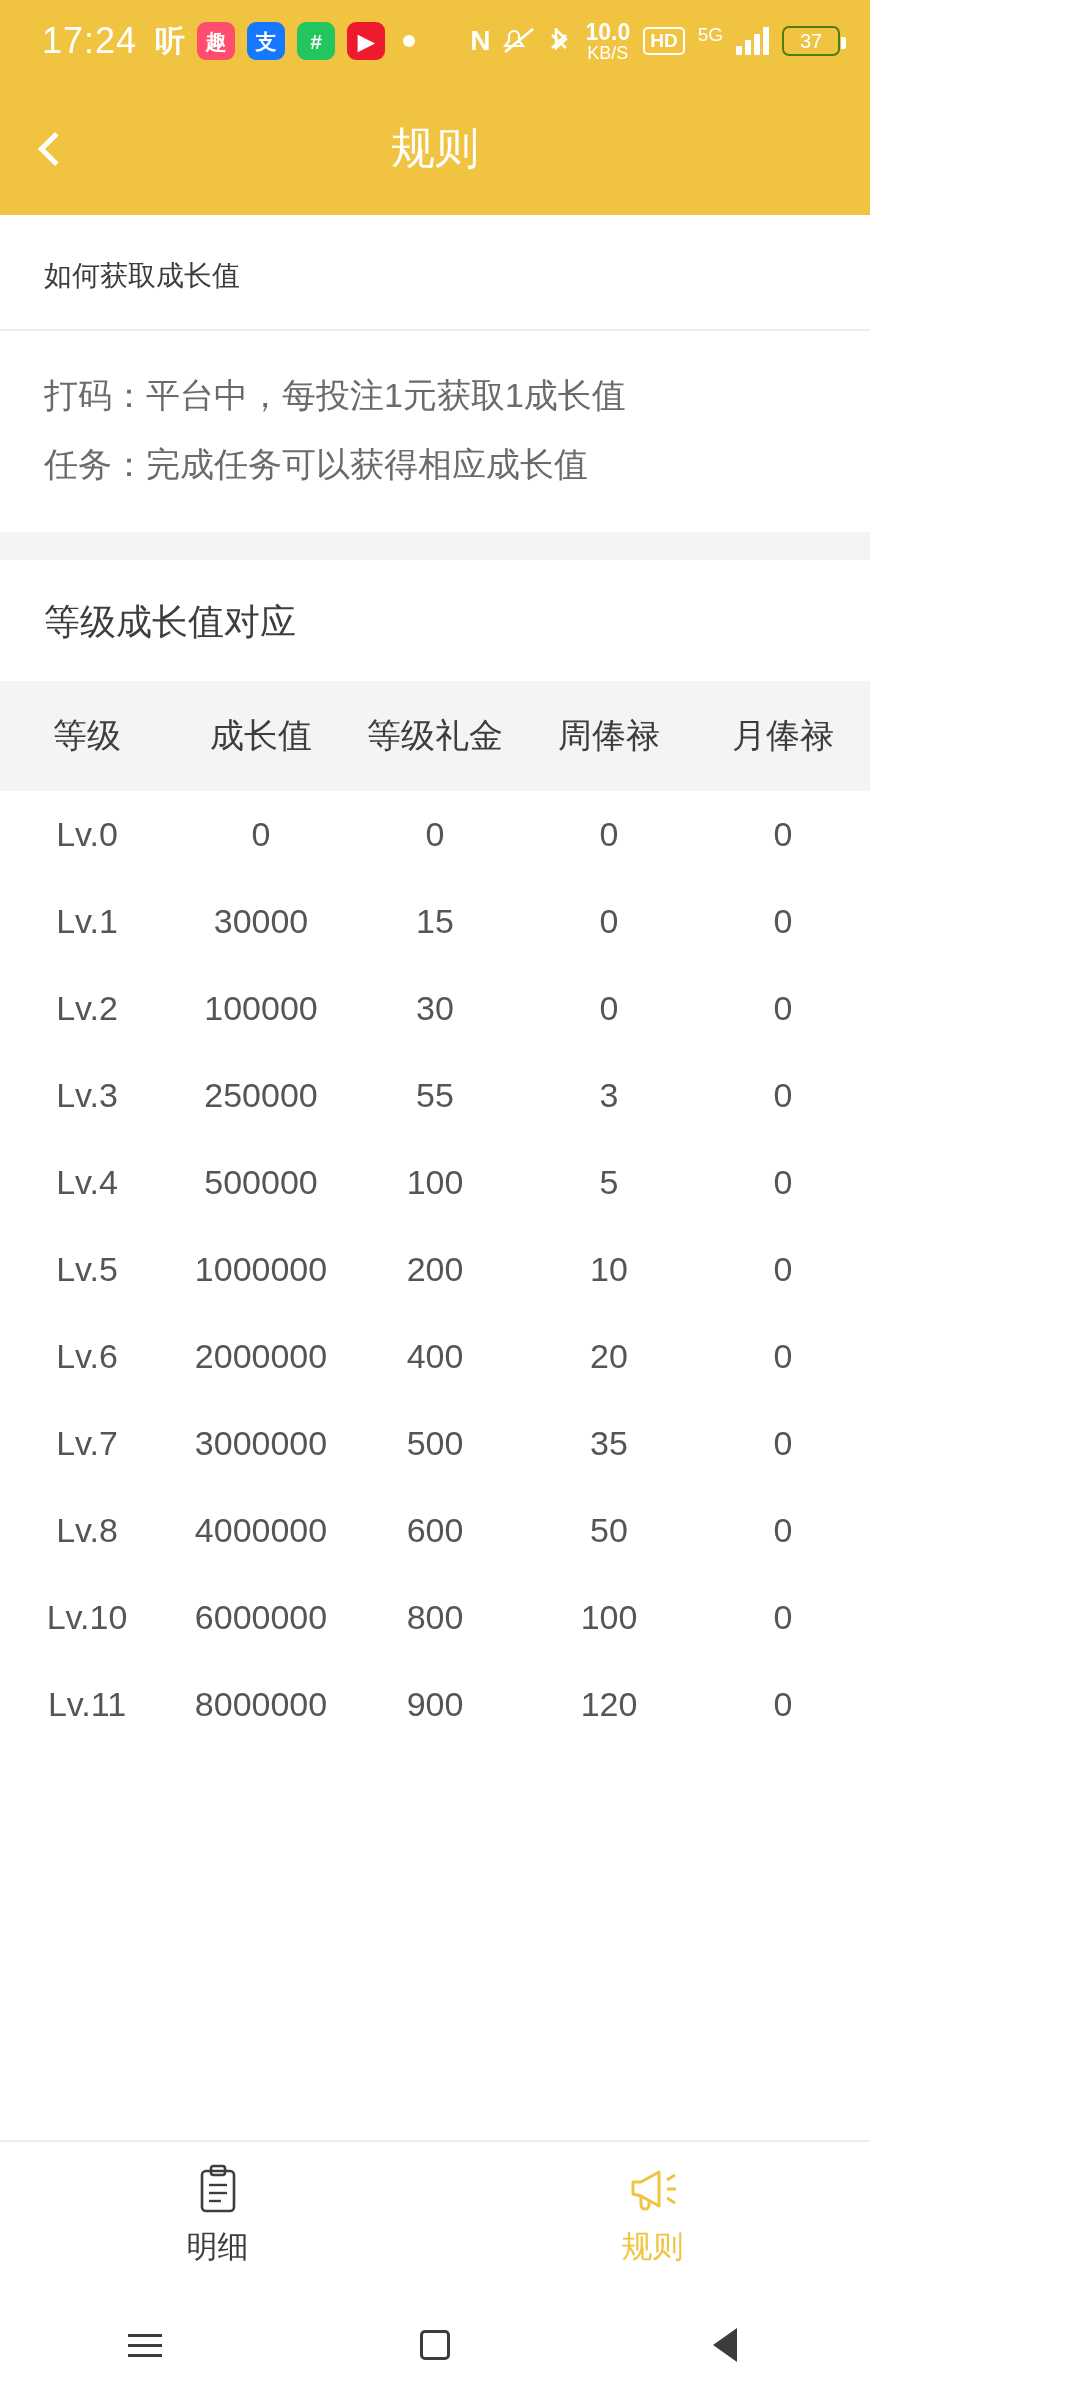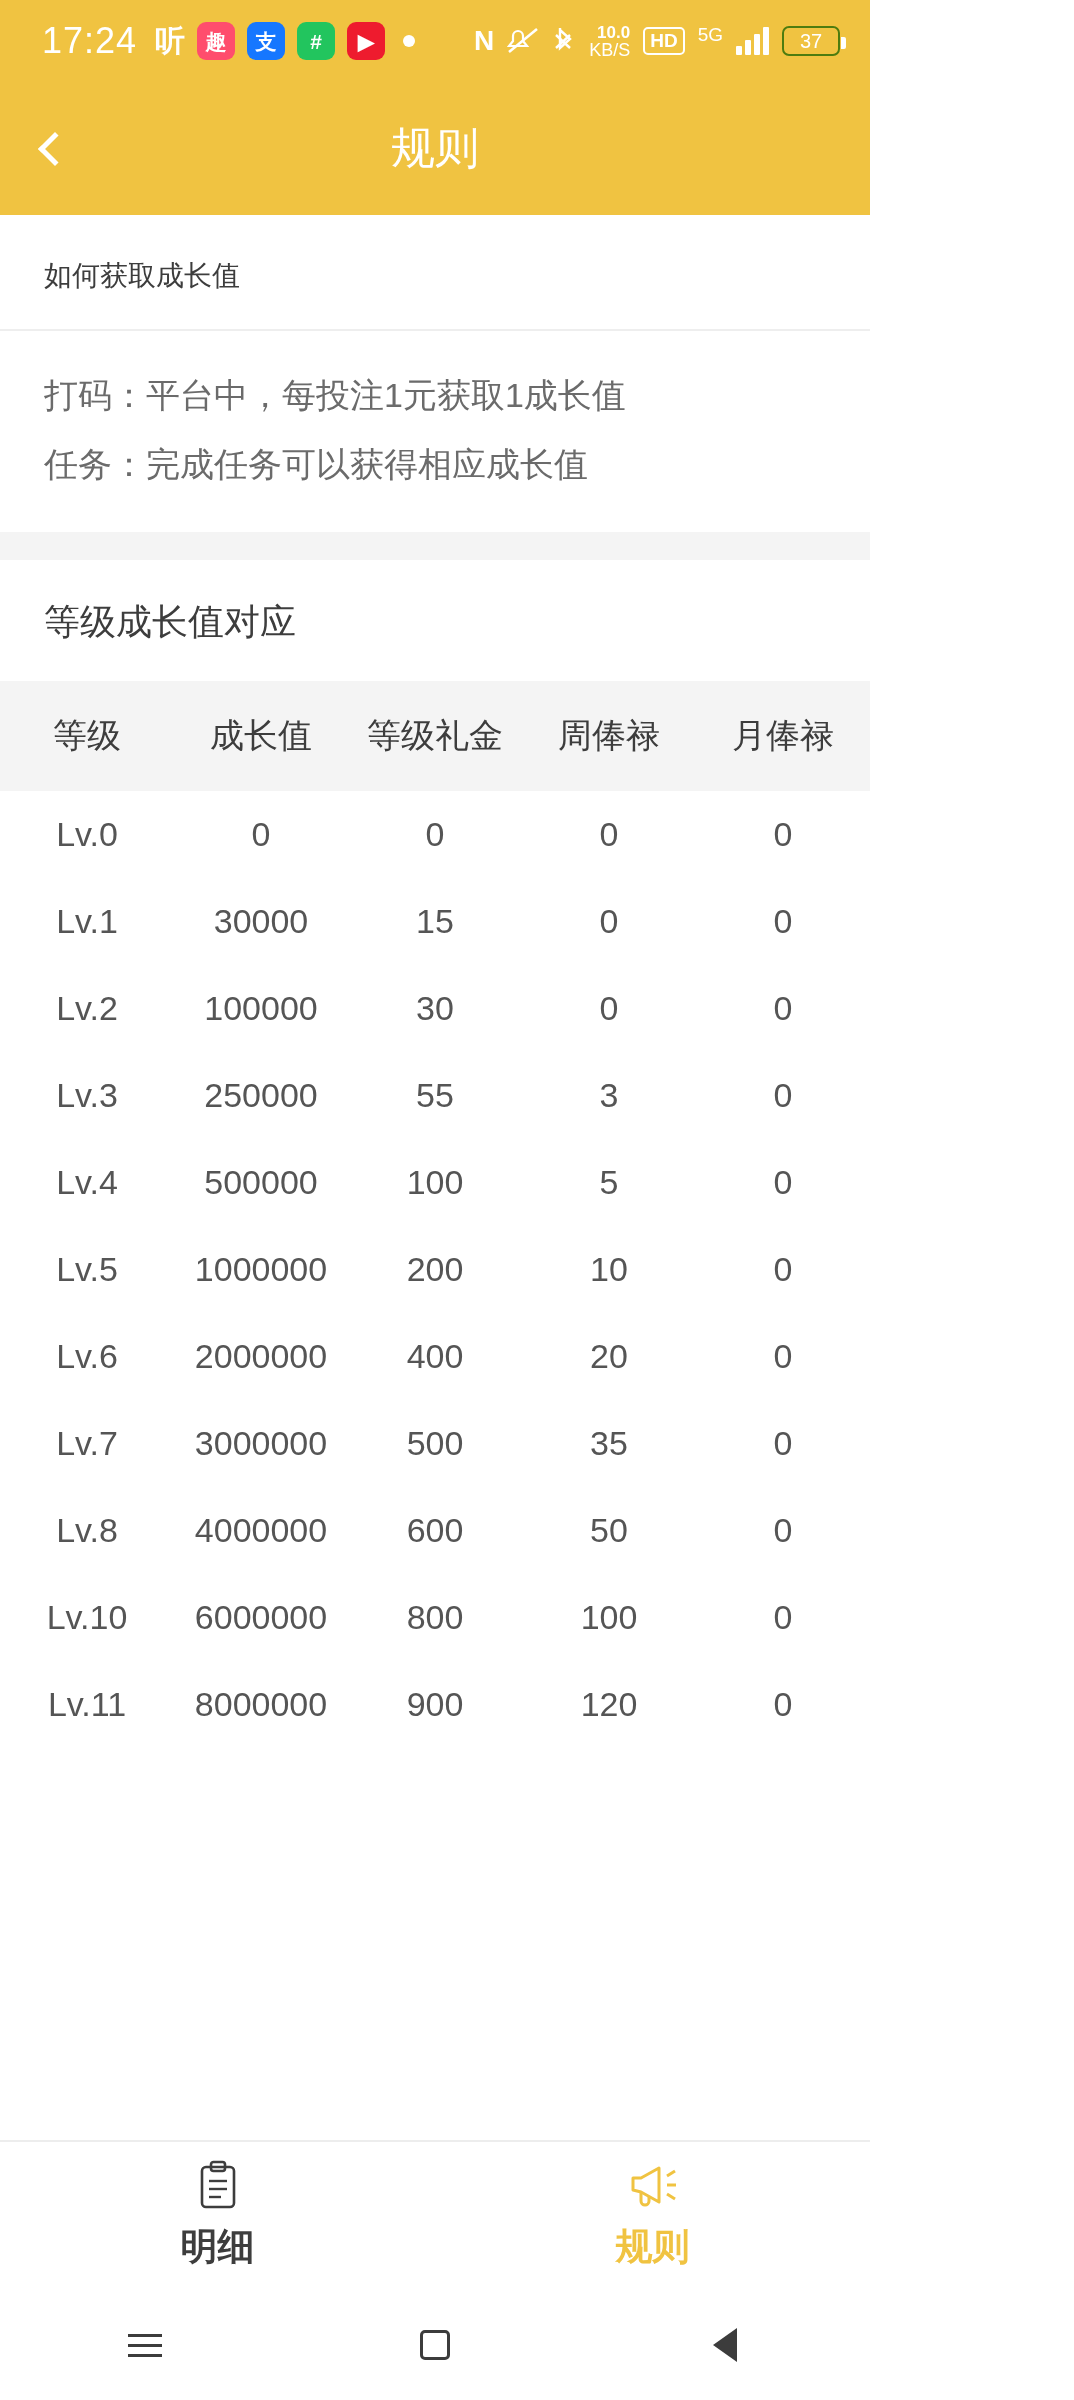--- a/index.html
+++ b/index.html
@@ -52,21 +52,21 @@
     width: 12px; height: 12px; border-radius: 50%;
     background: #ffffff; margin-left: 6px;
   }
   .status-spacer { flex: 1 1 auto; }
   .status-right {
     display: flex; align-items: center; gap: 13px;
     font-size: 22px;
   }
   .nfc-icon { font-size: 28px; font-weight: 700; }
   .netspeed { line-height: 1; text-align: center; font-size: 21px; }
-  .netspeed .num { display:block; font-size: 17px; font-weight: 600; text-align: right; }
+  .netspeed .num { display:block; font-size: 23px; font-weight: 600; text-align: right; }
   .netspeed .unit { display:block; font-size: 18px; }
   .hd-box {
     border: 2px solid #ffffff; border-radius: 5px;
     padding: 1px 5px; font-size: 19px; font-weight: 700;
   }
   .sig-label { font-size: 19px; position: relative; top: -6px; }
   .bars { display: flex; align-items: flex-end; gap: 3px; height: 28px; }
   .bars i { display:block; width: 6px; background: #ffffff; border-radius: 1px; }
   .bars i:nth-child(1){height:9px}
   .bars i:nth-child(2){height:15px}
@@ -154,21 +154,21 @@
     background: #ffffff;
     border-top: 2px solid #ededed;
     display: flex;
   }
   .tab {
     flex: 1 1 0;
     display: flex; flex-direction: column;
     align-items: center; justify-content: center;
     gap: 10px;
   }
-  .tab .tab-label { font-size: 37px; color: #3d3d3d; font-weight: bold; }
+  .tab .tab-label { font-size: 31px; color: #3d3d3d; }
   .tab.active .tab-label { color: #f0c341; }
   .tab svg { display: block; }
 
   
   .navbar {
     flex: 0 0 auto;
     height: 110px;
     background: #ffffff;
     display: flex; align-items: center;
   }

